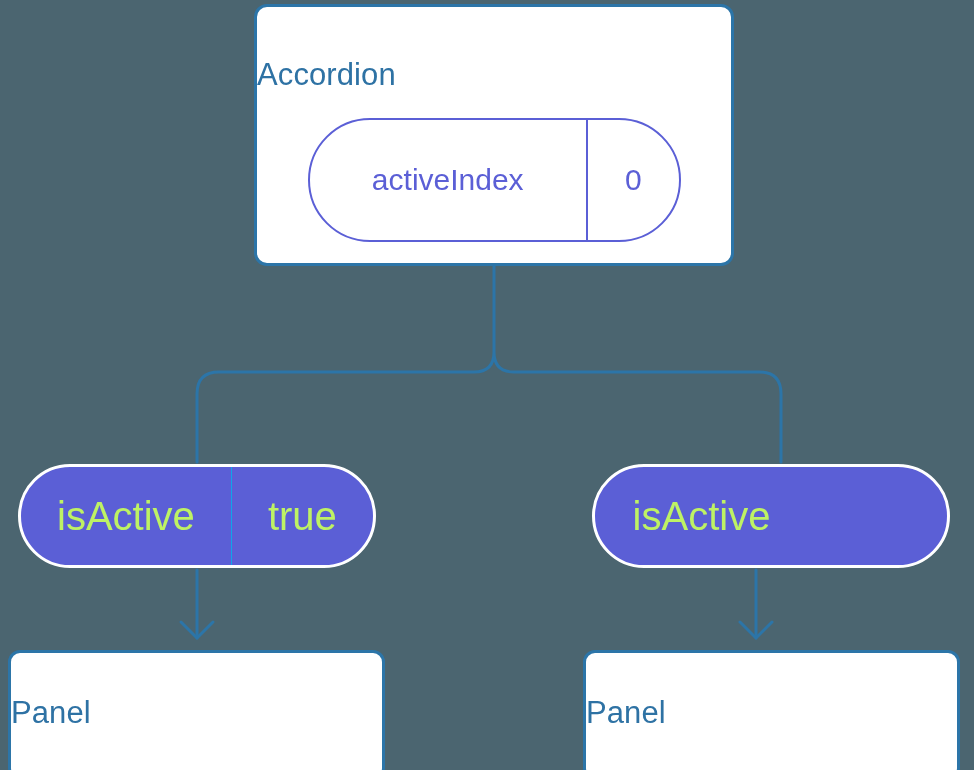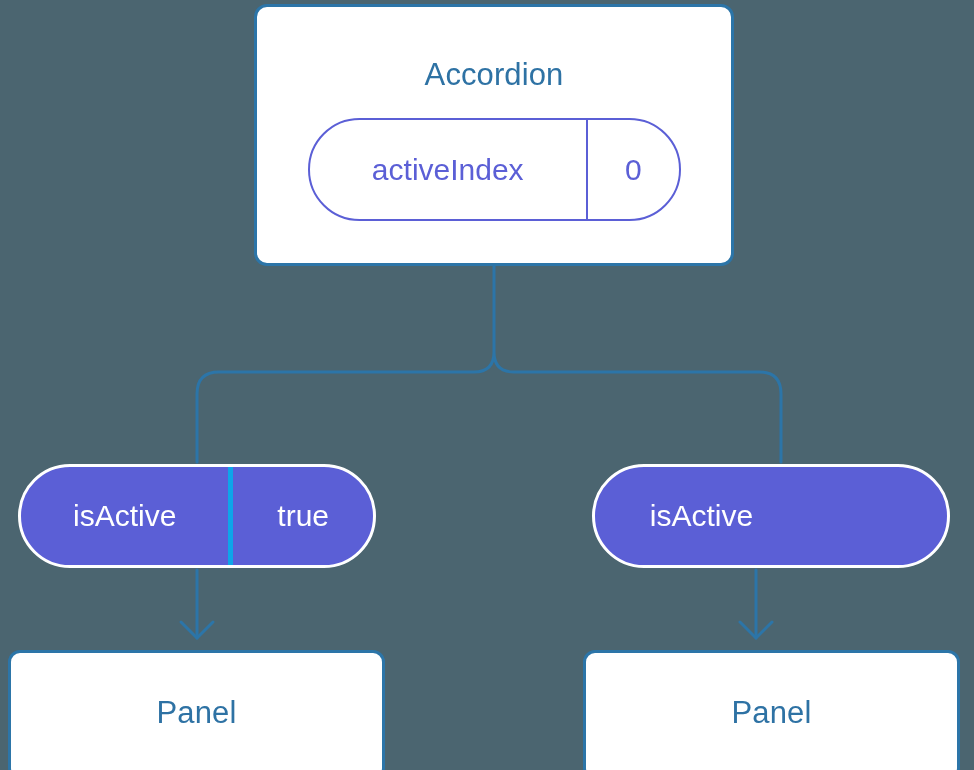--- a/index.html
+++ b/index.html
@@ -36,21 +36,20 @@
   
   .card {
     position: absolute;
     z-index: 2;
     box-sizing: border-box;
     background: #ffffff;
     border: 3px solid #2c75a8;
     border-radius: 13px;
     display: flex;
     flex-direction: column;
-    align-items: center;
   }
 
   .card-title {
     color: #2e72a4;
     font-size: 31px;
     line-height: 1;
     letter-spacing: 0.1px;
     white-space: nowrap;
   }
 
@@ -93,37 +92,37 @@
     font-size: 30px;
   }
   .pill.outline .pill-val {
     border-left: 2px solid #5b5fd6;
   }
 
   #accordion-state-pill {
     left: 308px;
     top: 118px;
     width: 373px;
-    height: 103px;
+    height: 124px;
   }
   #accordion-state-pill .pill-key { width: 280px; }
   #accordion-state-pill .pill-val { width: 93px; }
 
   
   .pill.filled {
     background: #5b5fd6;
     border: 3px solid #ffffff;
   }
   .pill.filled .pill-key,
   .pill.filled .pill-val {
-    color: #ffffff;
-    font-size: 30px;
+    color: #bef264;
+    font-size: 40px;
   }
   .pill.filled .pill-val {
-    border-left: 5px solid #0ea5e9;
+    border-left: 1px solid #0ea5e9;
   }
 
   #pill-left {
     left: 18px;
     top: 464px;
     width: 358px;
     height: 104px;
   }
   #pill-left .pill-key { width: 214px; }
   #pill-left .pill-val { width: 144px; }

